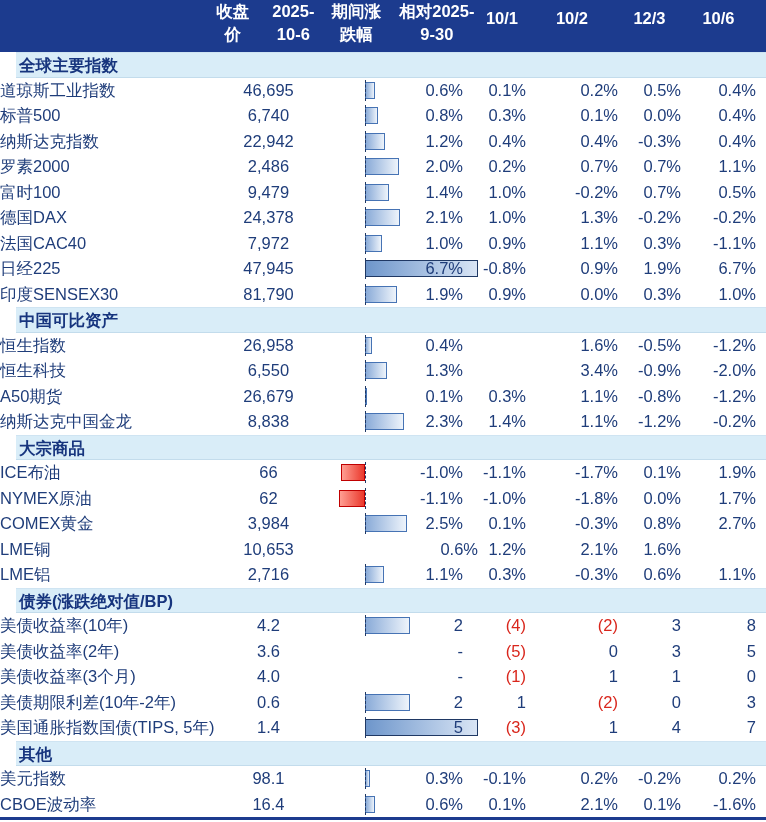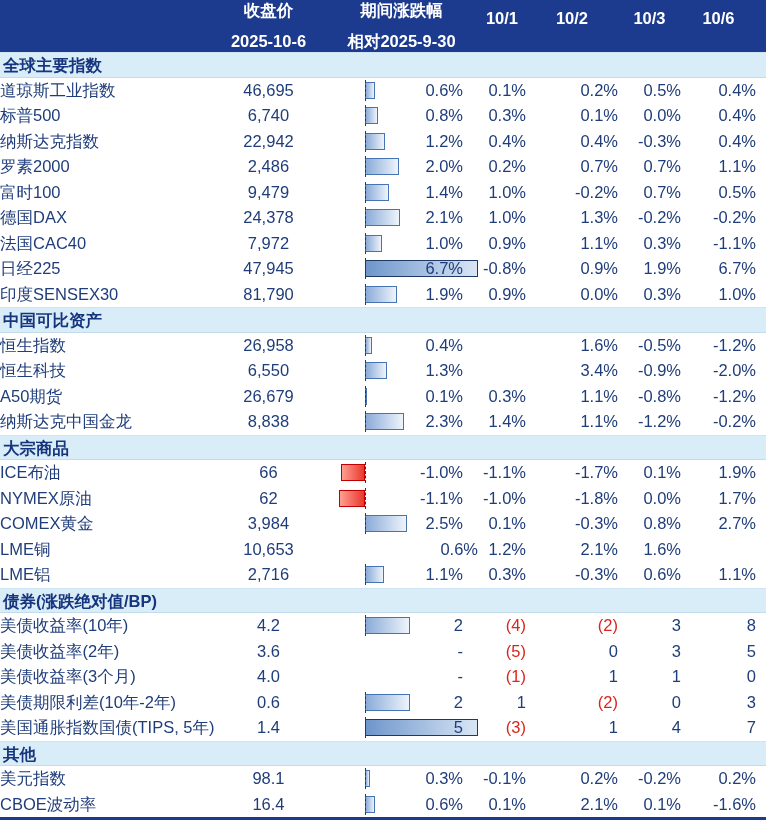--- a/index.html
+++ b/index.html
@@ -3,25 +3,25 @@
 <meta charset="utf-8">
 <style>
   html,body{margin:0;padding:0;background:#fff;}
   .app{
     position:relative;width:766px;height:822px;overflow:hidden;background:#fff;
     font-family:"Liberation Sans","DejaVu Sans",sans-serif;color:#1f3d7a;
   }
   .grid{display:grid;grid-template-columns:212px 113px 153px 48px 92px 63px 75px;}
   
   .hdr{background:#1c3b8e;color:#ffffff;height:52px;font-weight:bold;font-size:16.5px;}
-  .hdr .two{display:flex;flex-direction:column;justify-content:center;text-align:center;height:52px;line-height:1.4;gap:8px;}
+  .hdr .two{display:flex;flex-direction:row;justify-content:center;text-align:center;height:52px;line-height:1.4;gap:8px;}
   .hdr .date{display:flex;align-items:center;justify-content:center;height:37px;}
   
   .sec{height:25.5px;box-sizing:border-box;background:#d9edf8;border-top:1px solid #cfe4f2;border-bottom:1px solid #c3dcec;
-       line-height:24px;font-weight:bold;font-size:16.5px;color:#17357e;padding-left:3px;}
+       line-height:24px;font-weight:bold;font-size:16.5px;color:#17357e;padding-left:3px;margin-left:16px;}
   
   .row{height:25.5px;line-height:25.5px;font-size:16.5px;white-space:nowrap;}
   .cell-name{overflow:visible;}
   .cell-close{text-align:center;}
   .cell-chg{position:relative;}
   .chg-text{position:absolute;right:15px;top:0;z-index:4;}
   .axis{position:absolute;left:40px;top:2px;height:21px;width:0;border-left:1px dashed #1f3864;z-index:3;}
   .bar{position:absolute;top:4px;height:17px;box-sizing:border-box;z-index:1;
        background:linear-gradient(to right,#8aabd8,#eef4fb);border:1px solid #4673b4;}
   .bar.neg{background:linear-gradient(to left,#ea382c,#ff9e92);border-color:#c00000;}
@@ -39,21 +39,21 @@
     <div class="two">
       <div>收盘价</div>
       <div>2025-10-6</div>
     </div>
     <div class="two">
       <div>期间涨跌幅</div>
       <div>相对2025-9-30</div>
     </div>
     <div class="date">10/1</div>
     <div class="date">10/2</div>
-    <div class="date">10/3</div>
+    <div class="date">12/3</div>
     <div class="date">10/6</div>
   </div>
 
   <div id="rows">
       <div class="sec">全球主要指数</div>
       <div class="row grid">
         <div class="cell-name">道琼斯工业指数</div>
         <div class="cell-close">46,695</div>
         <div class="cell-chg">
           <div class="bar" style="left: 40px; width: 10.122px;"></div>

